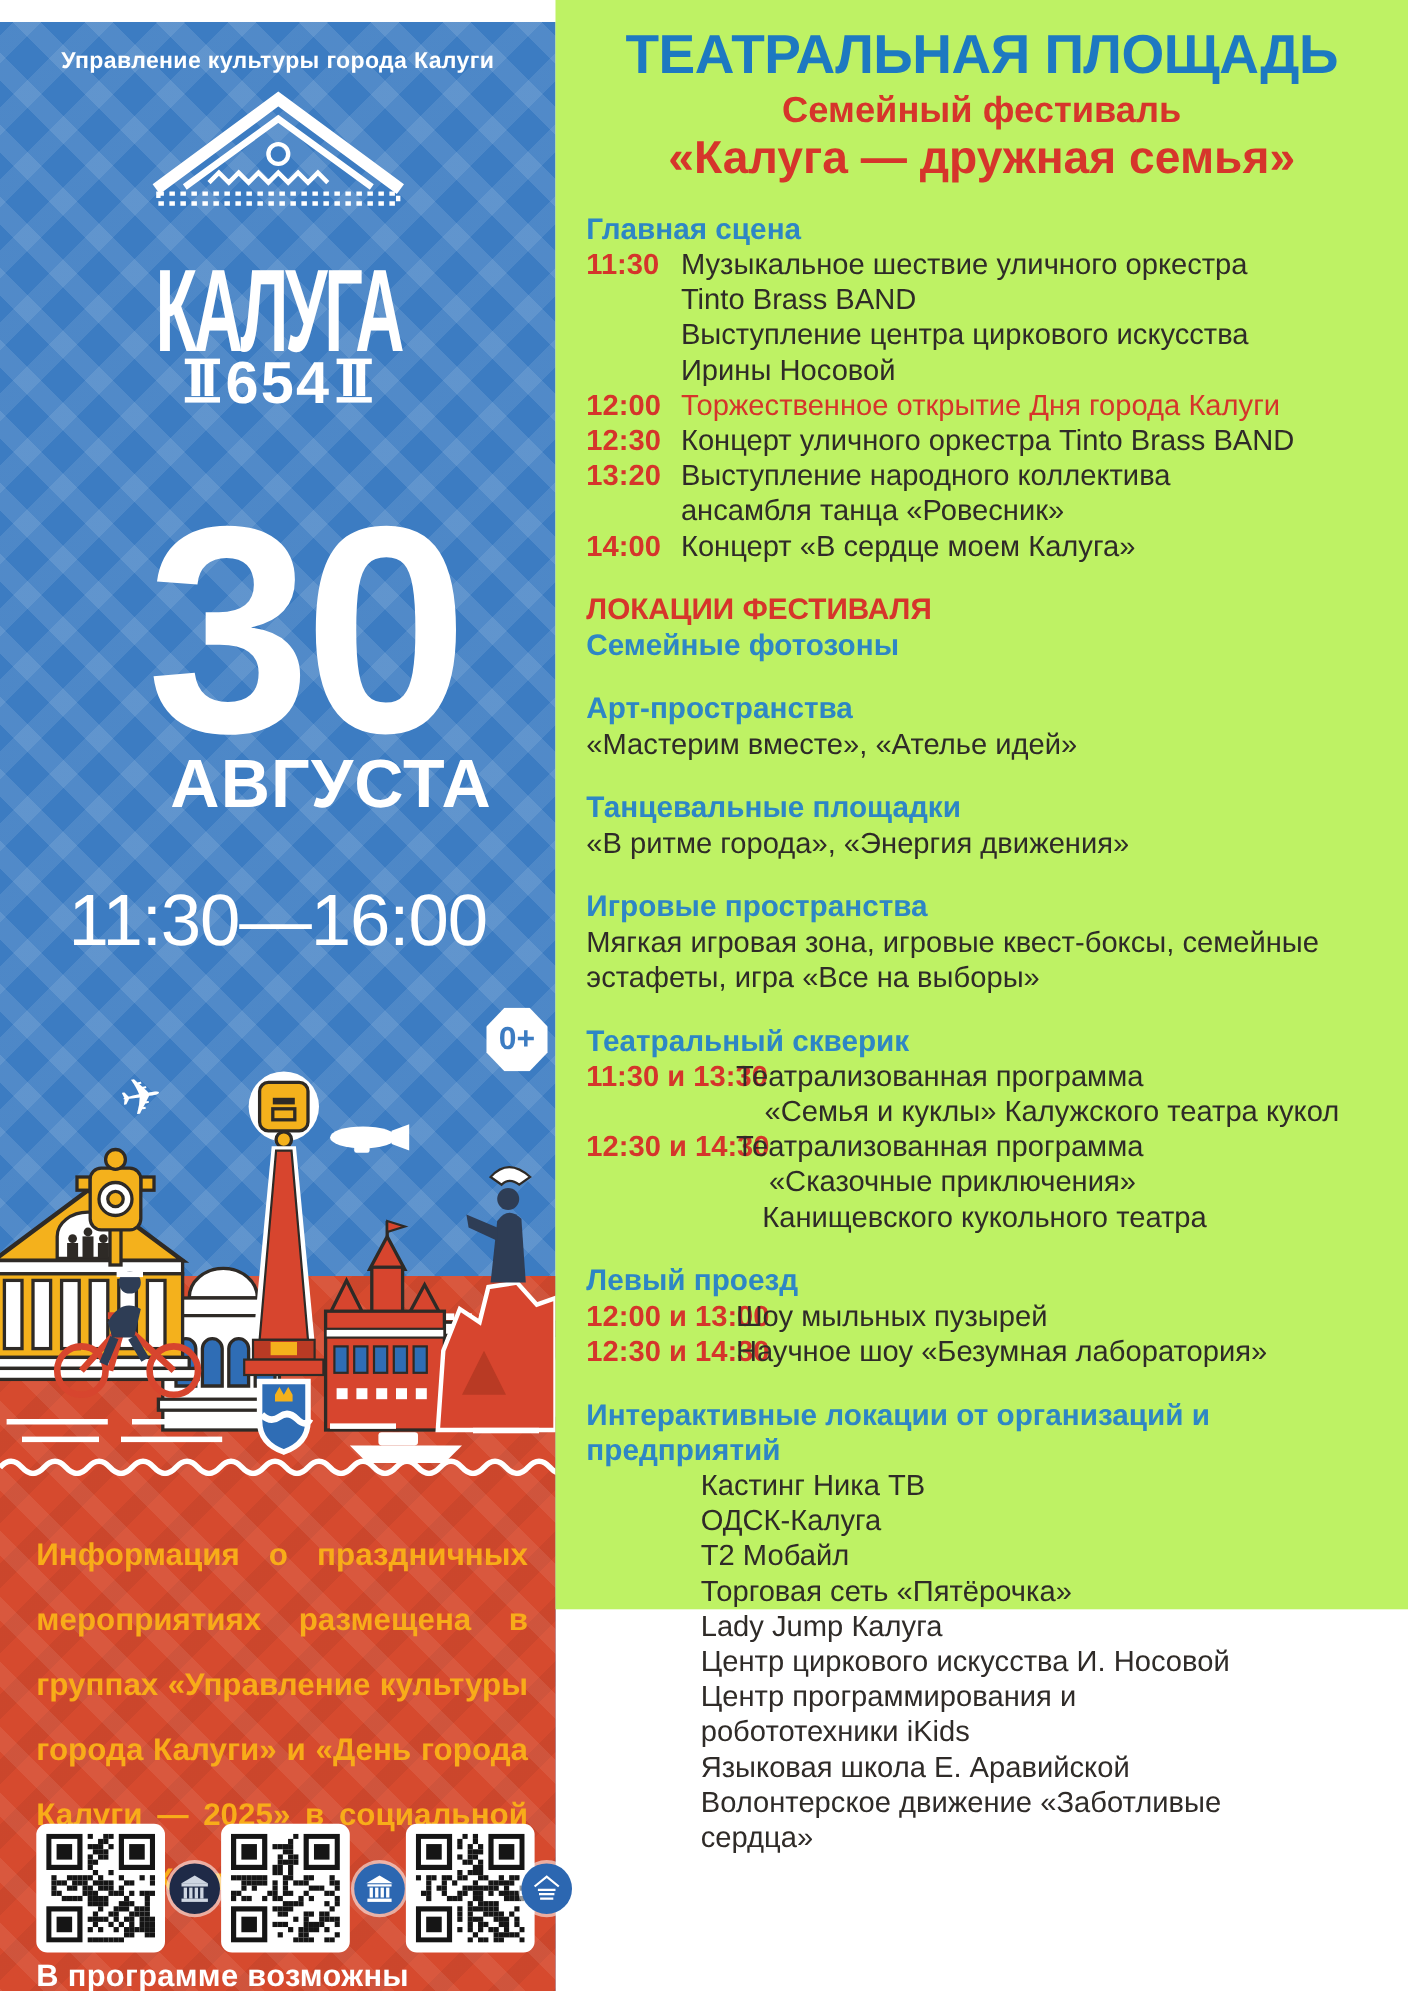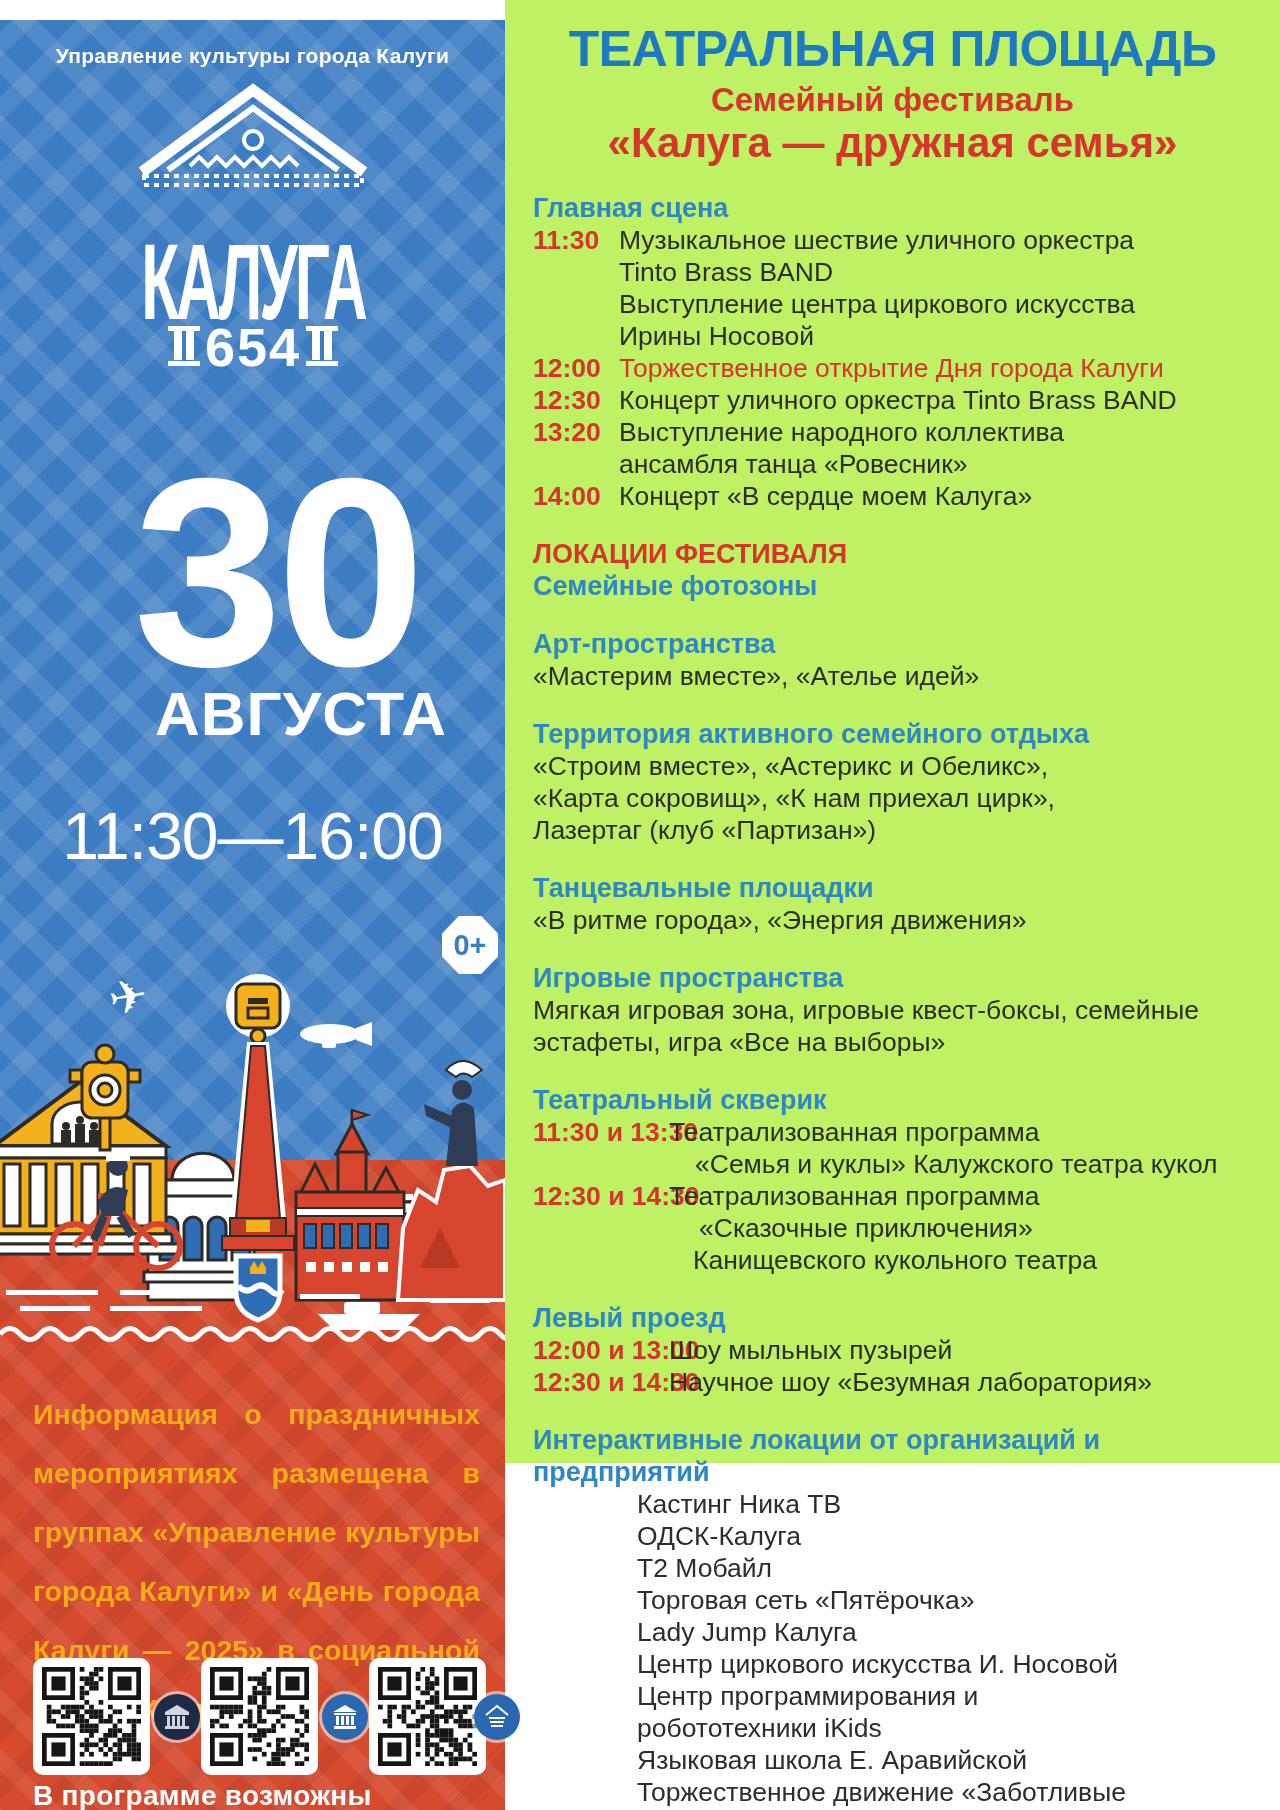--- a/index.html
+++ b/index.html
@@ -762,32 +762,20 @@
           <div class="blk-heading red">ЛОКАЦИИ ФЕСТИВАЛЯ</div>
           <div class="blk-heading blue">Семейные фотозоны</div>
         </div>
         <div class="block">
           <div class="blk-heading blue">Арт-пространства</div>
           <div class="row">
             <div class="txt">«Мастерим вместе», «Ателье идей»</div>
           </div>
         </div>
         <div class="block">
-          <div class="blk-heading blue">Территория активного семейного отдыха</div>
-          <div class="row">
-            <div class="txt">«Строим вместе», «Астерикс и Обеликс»,</div>
-          </div>
-          <div class="row">
-            <div class="txt">«Карта сокровищ», «К нам приехал цирк»,</div>
-          </div>
-          <div class="row">
-            <div class="txt">Лазертаг (клуб «Партизан»)</div>
-          </div>
-        </div>
-        <div class="block">
           <div class="blk-heading blue">Танцевальные площадки</div>
           <div class="row">
             <div class="txt">«В ритме города», «Энергия движения»</div>
           </div>
         </div>
         <div class="block">
           <div class="blk-heading blue">Игровые пространства</div>
           <div class="row">
             <div class="txt">Мягкая игровая зона, игровые квест-боксы, семейные</div>
           </div>
@@ -862,21 +850,21 @@
           <div class="row">
             <div class="time" style="width: 104px;"></div>
             <div class="txt">робототехники iKids</div>
           </div>
           <div class="row">
             <div class="time" style="width: 104px;"></div>
             <div class="txt">Языковая школа Е. Аравийской</div>
           </div>
           <div class="row">
             <div class="time" style="width: 104px;"></div>
-            <div class="txt">Торжественное движение «Заботливые</div>
+            <div class="txt">Волонтерское движение «Заботливые</div>
           </div>
           <div class="row">
             <div class="time" style="width: 104px;"></div>
             <div class="txt">сердца»</div>
           </div>
         </div>
       </div>
   </div>
 
 </div>

